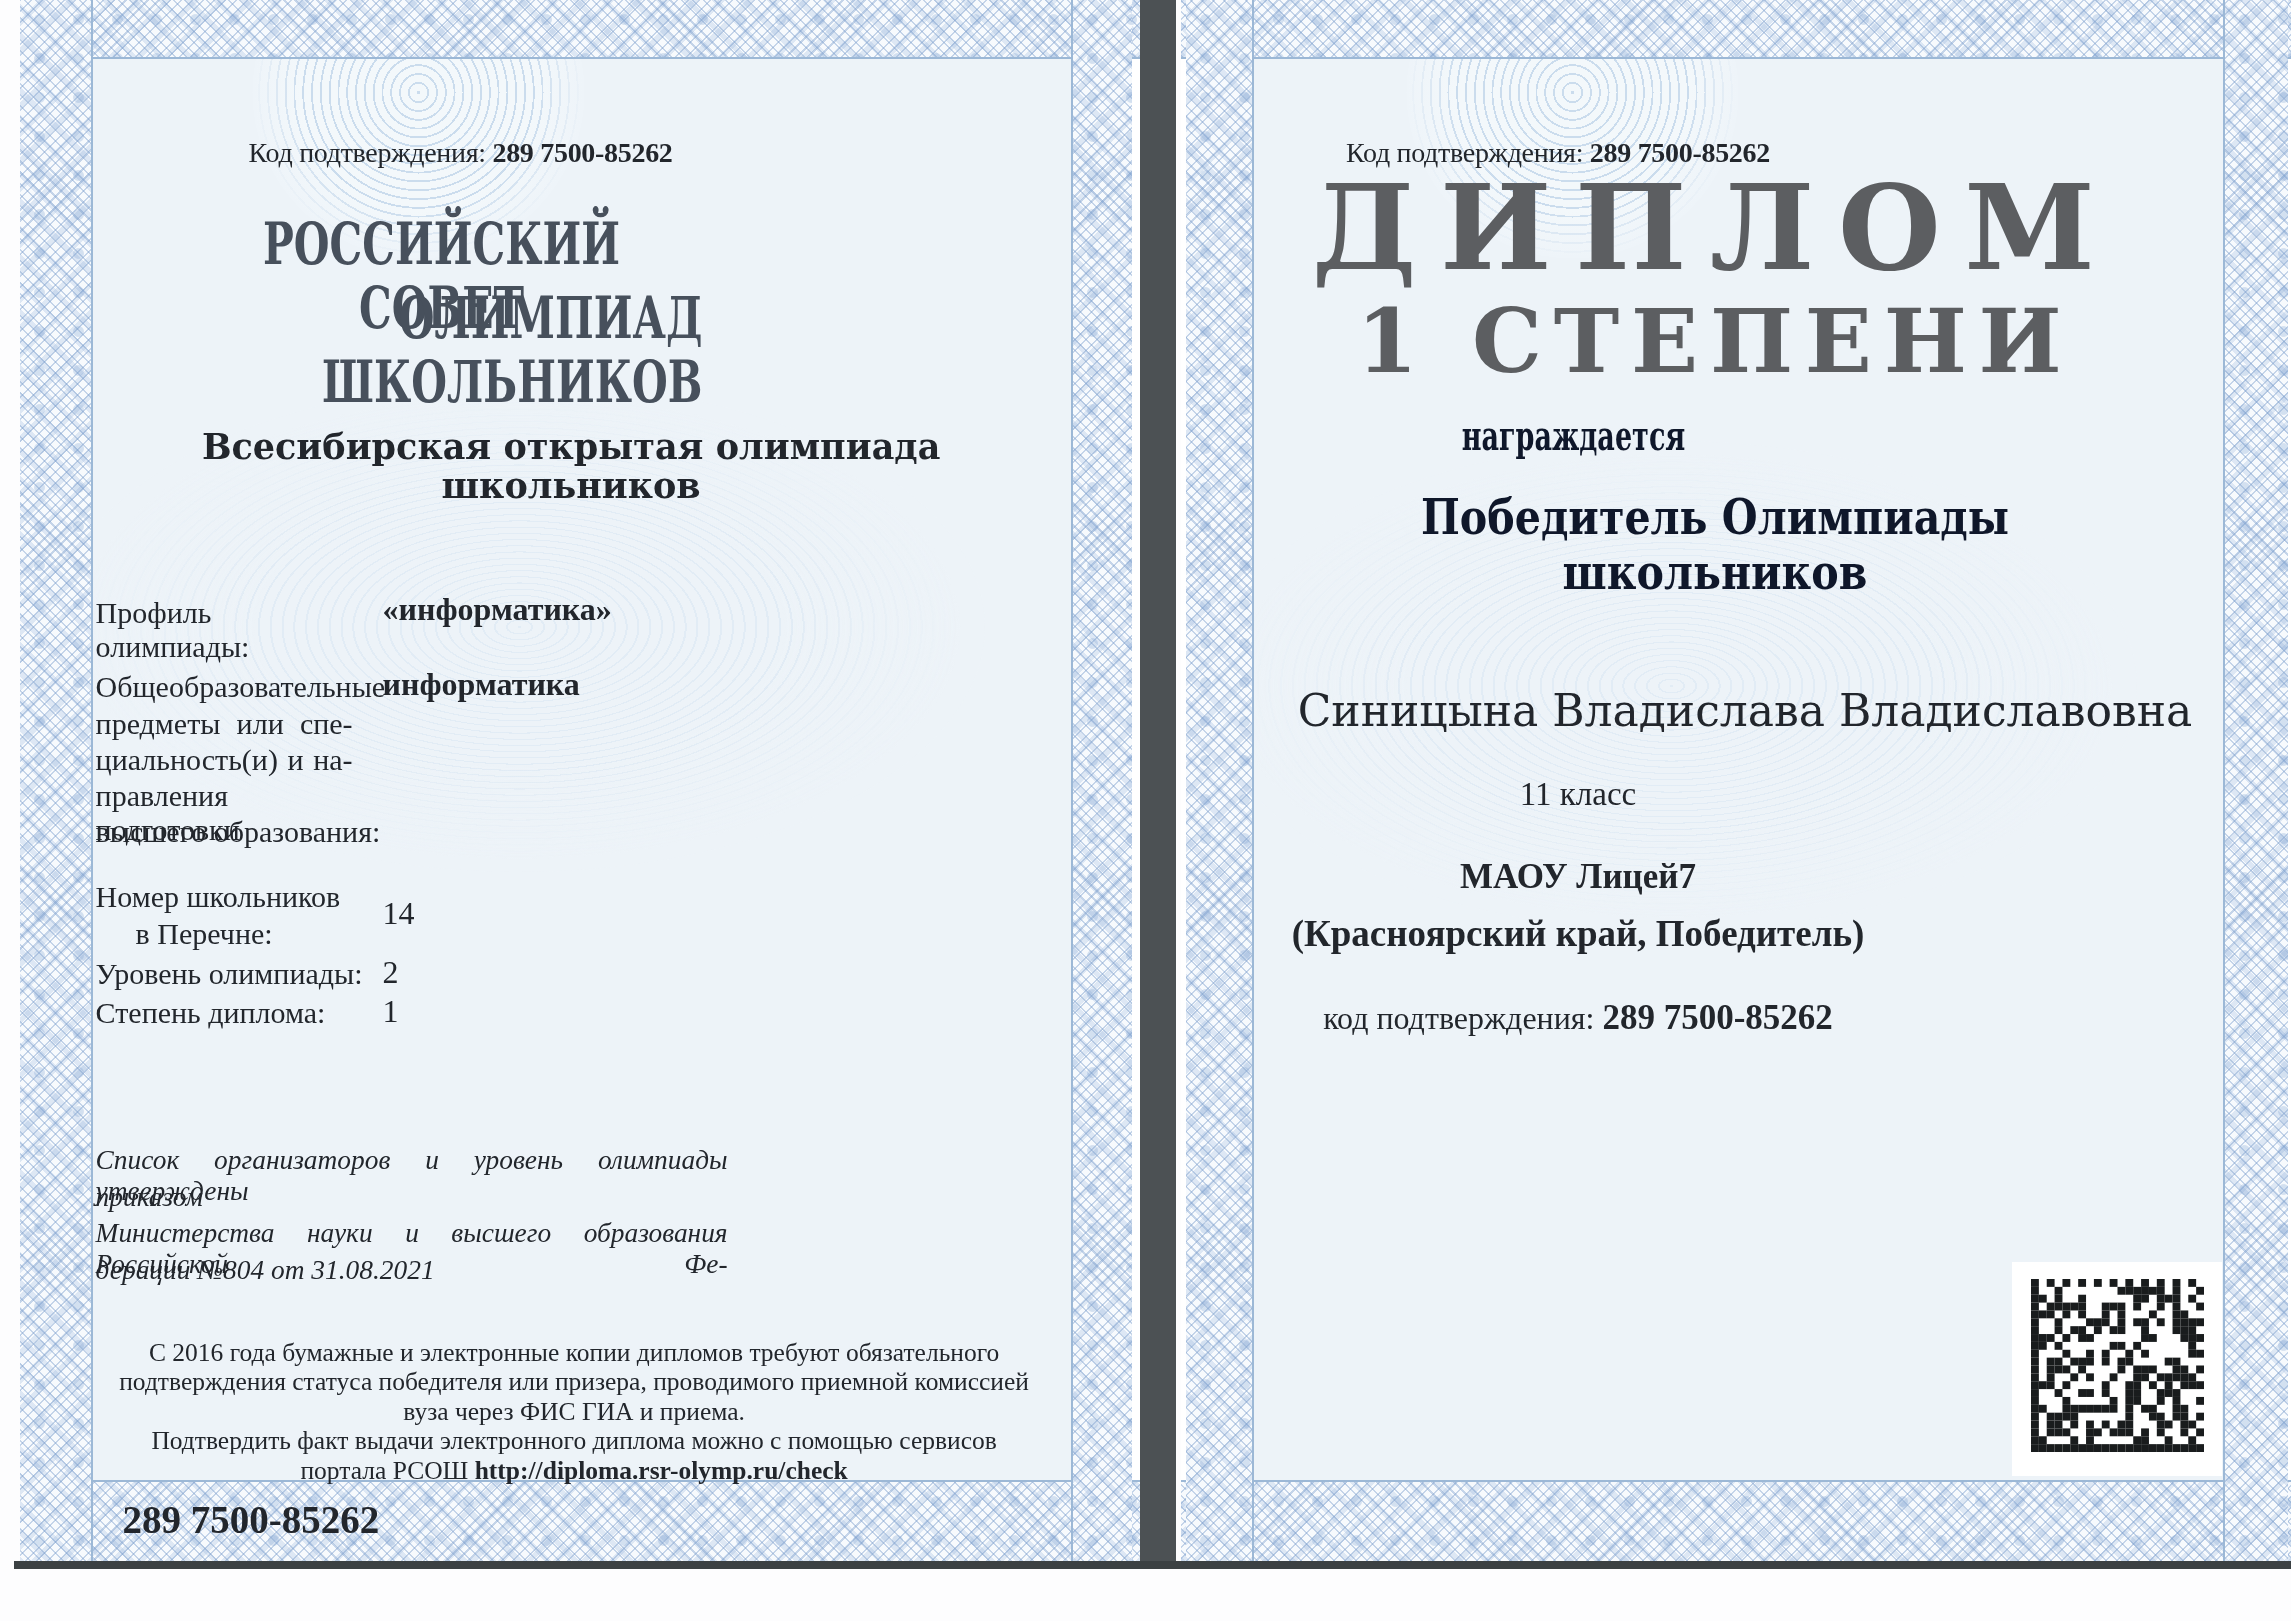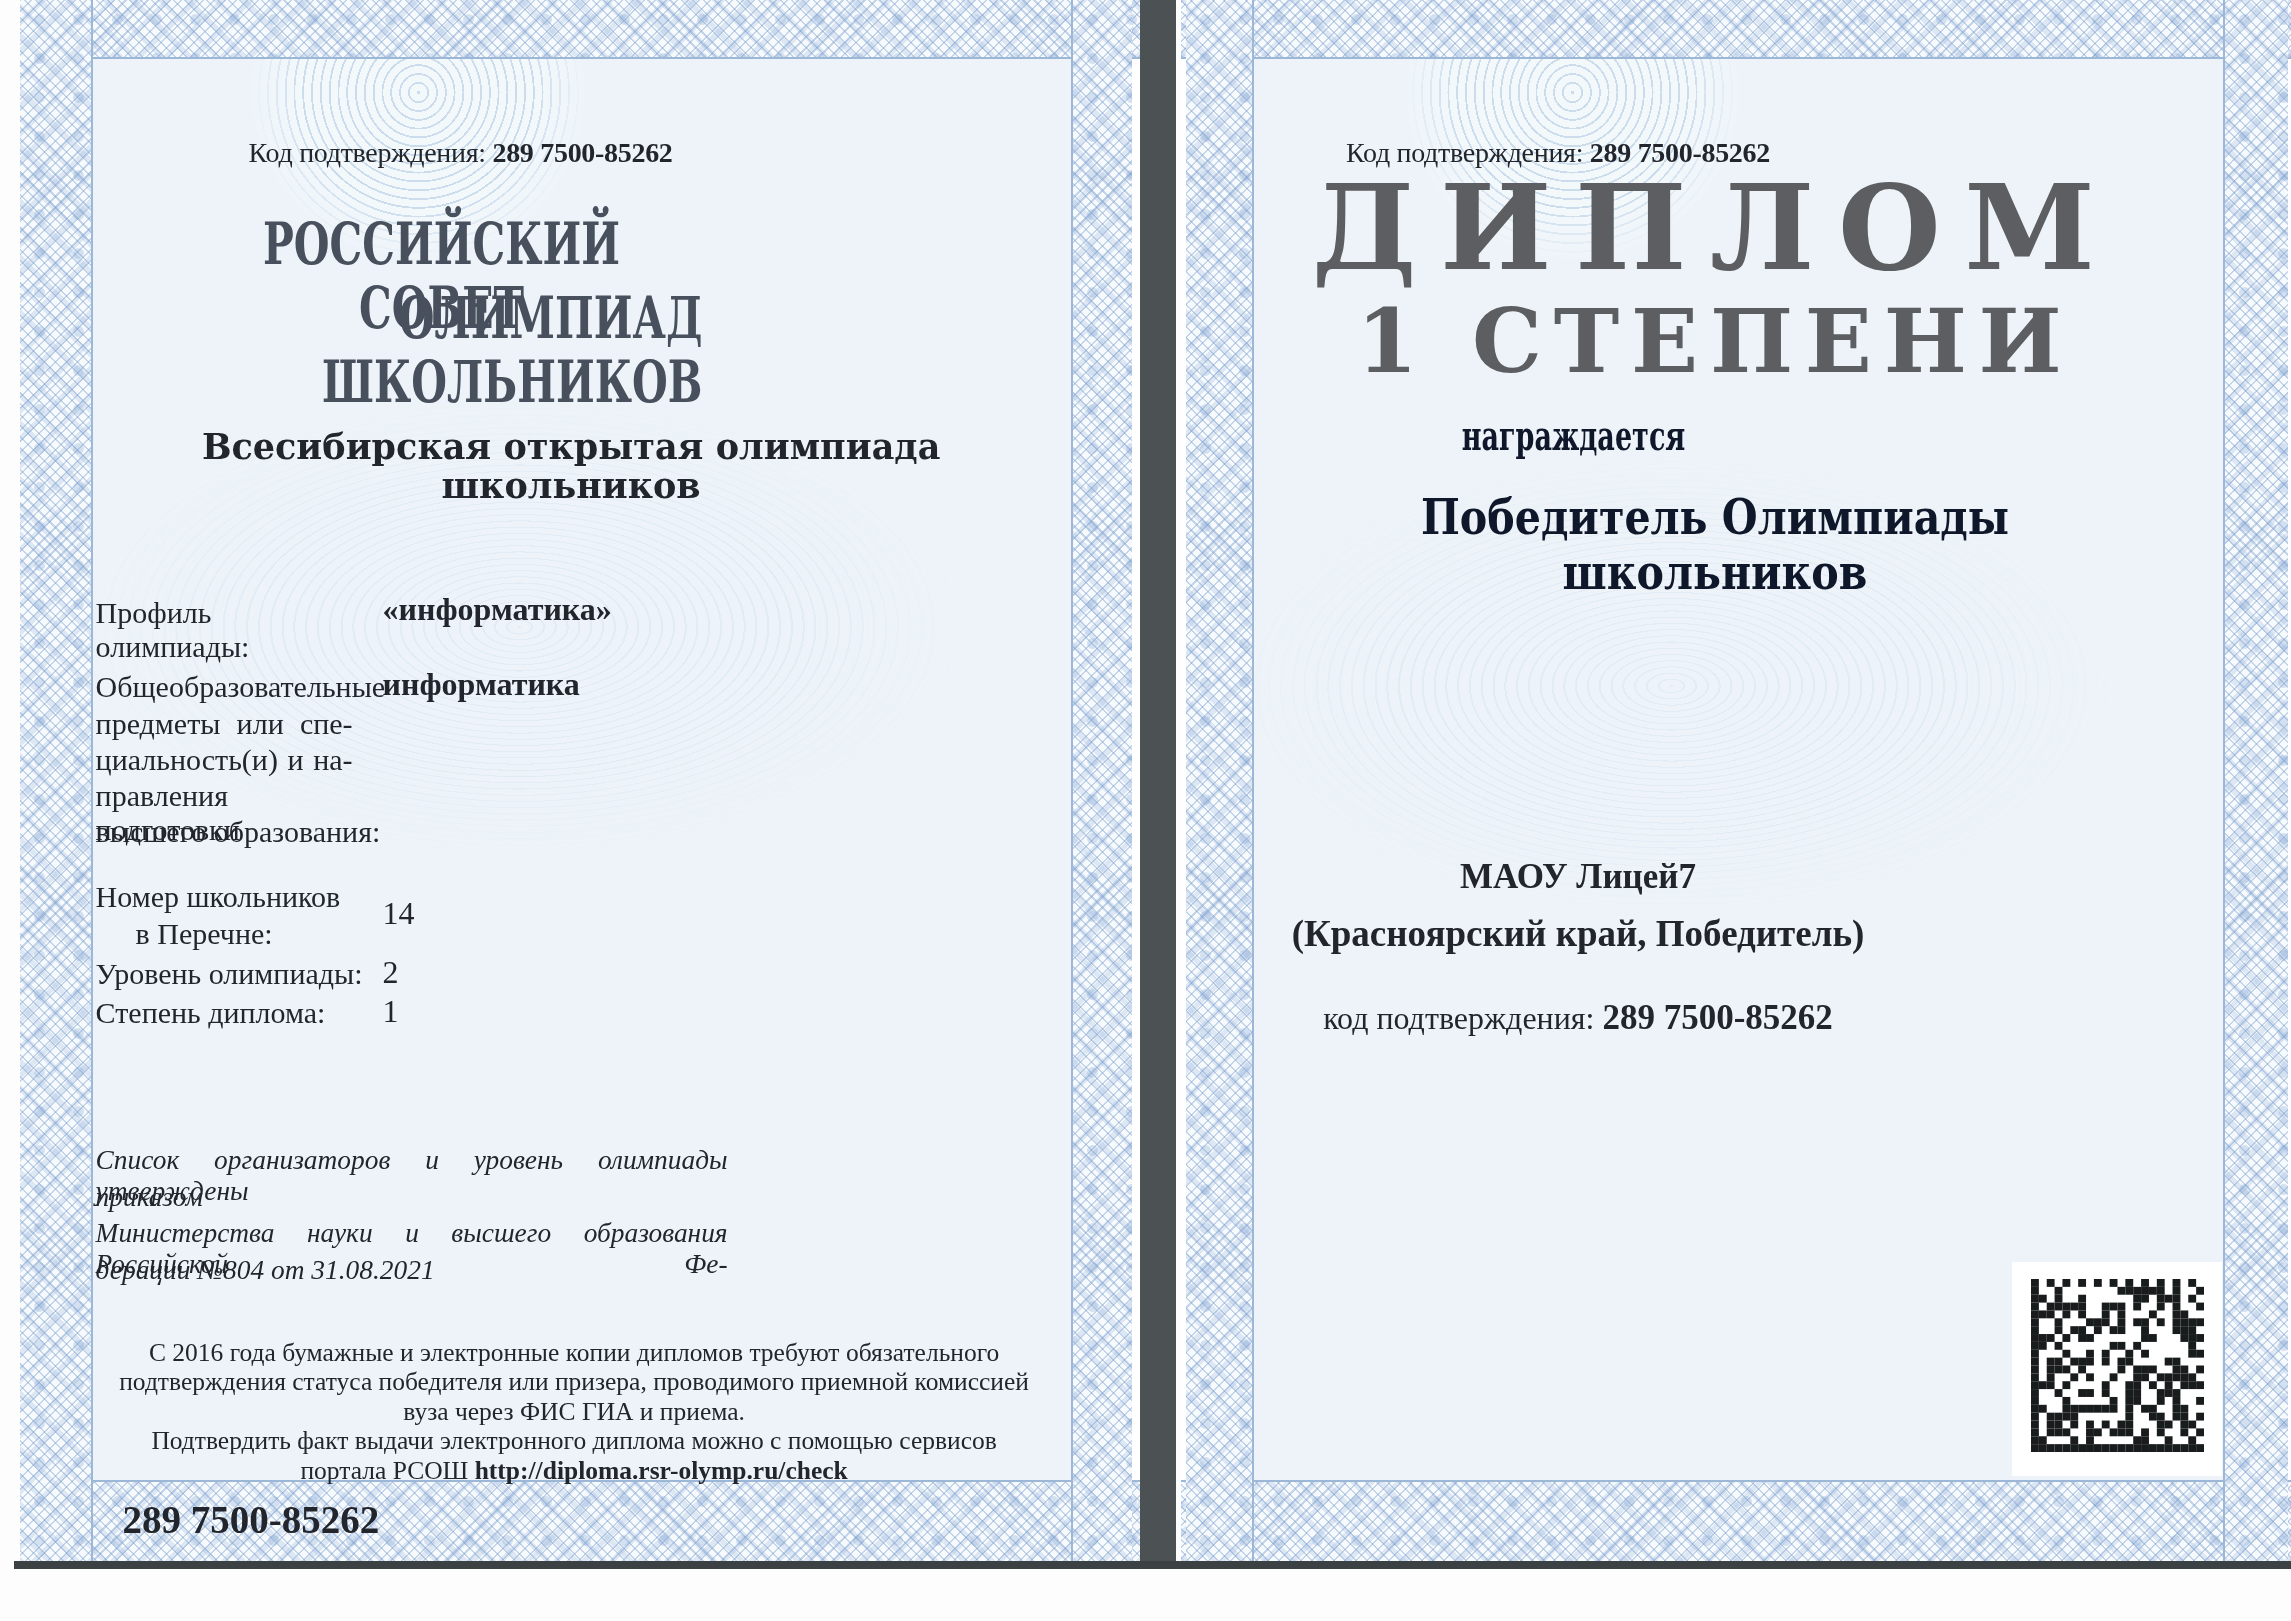--- a/index.html
+++ b/index.html
@@ -135,20 +135,22 @@
     <div class="tb ctr gray-ink b" style="left:93px;top:169px;width:882px;font-size:118px;letter-spacing:23.5px;line-height:1.0;">ДИПЛОМ</div>
     <div class="tb ctr gray-ink b" style="left:93px;top:297px;width:882px;font-size:88px;letter-spacing:11.8px;line-height:1.0;">1 СТЕПЕНИ</div>
 
     <div class="tb ctr dark-ink b" style="left:98px;top:414px;width:588px;font-size:41px;">
       <span class="cond">награждается</span>
     </div>
     <div class="tb ctr dark-ink b" style="left:88px;top:490px;width:892px;font-size:49px;">
       <span class="cond2">Победитель Олимпиады школьников</span>
     </div>
 
+    <div class="tb ctr" style="left:74px;top:686px;width:980px;font-size:44px;font-family:'DejaVu Serif',serif;">Синицына Владислава Владиславовна</div>
+    <div class="tb ctr" style="left:103px;top:776px;width:588px;font-size:33px;">11 класс</div>
     <div class="tb ctr b" style="left:103px;top:857px;width:588px;font-size:35px;">МАОУ Лицей7</div>
     <div class="tb ctr b" style="left:54px;top:913px;width:686px;font-size:37px;">(Красноярский край, Победитель)</div>
 
     <div class="tb ctr" style="left:103px;top:998px;width:588px;font-size:32px;">
       <span>код подтверждения:</span>
       <span class="b" style="font-size:35px;">289 7500-85262</span>
     </div>
 
     <div class="dm-box">
       <svg id="dm" width="173" height="173" viewBox="0 0 176 176">

